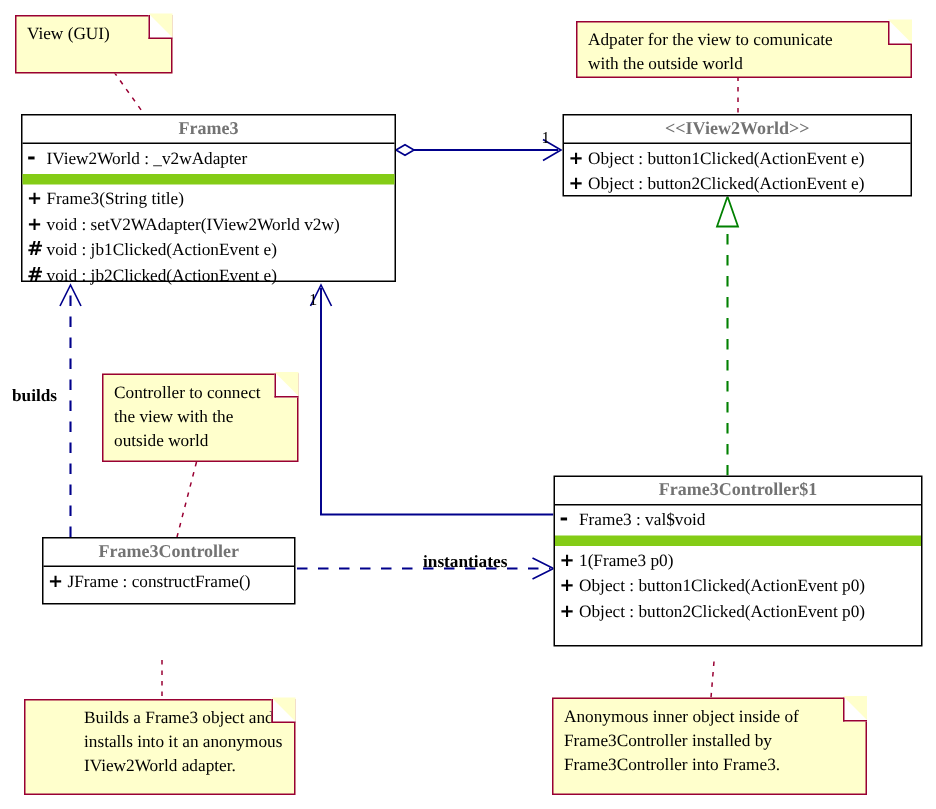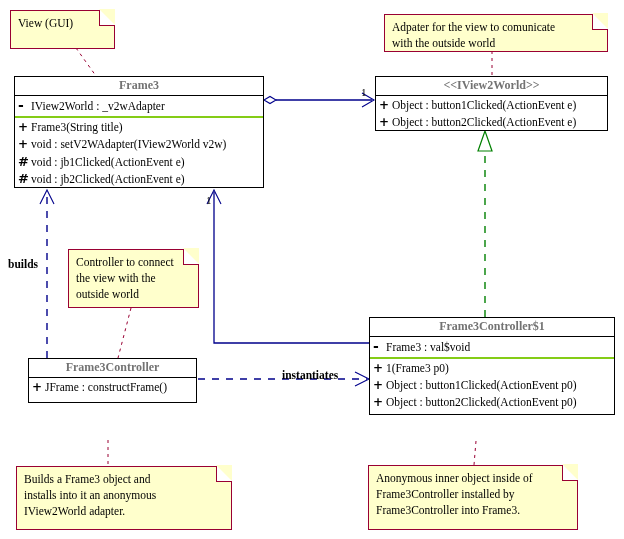--- a/index.html
+++ b/index.html
@@ -29,21 +29,21 @@
     font-weight: bold;
     font-size: 12px;
     line-height: 17px;
     height: 18px;
     border-bottom: 1px solid #000000;
     color: #737373;
     white-space: nowrap;
     overflow: hidden;
   }
   .uml-class .cls-section {
-    border-bottom: 2px solid #84cc16;
+    border-bottom: 7px solid #84cc16;
     padding: 1px 0 2px 0;
   }
   .uml-class .cls-section.last {
     border-bottom: none;
   }
   .uml-row {
     font-size: 11.5px;
     line-height: 17px;
     height: 17px;
     white-space: nowrap;
@@ -192,21 +192,21 @@
 with the outside world</div>
   </div>
 
   <div class="uml-note" style="left:68px; top:249px; width:131px; height:59px;">
     <div class="note-fold"></div>
     <div class="note-text">Controller to connect
 the view with the
 outside world</div>
   </div>
 
-  <div class="uml-note" style="left:16px; top:466px; width:216px; height:64px;">
+  <div class="uml-note" style="left:16px; top:466px; width:181px; height:64px;padding-left:32px;">
     <div class="note-fold"></div>
     <div class="note-text">Builds a Frame3 object and
 installs into it an anonymous
 IView2World adapter.</div>
   </div>
 
   <div class="uml-note" style="left:368px; top:465px; width:210px; height:65px;">
     <div class="note-fold"></div>
     <div class="note-text">Anonymous inner object inside of
 Frame3Controller installed by
@@ -250,21 +250,21 @@
 
   <div class="uml-class" style="left:28px; top:358px; width:169px; height:45px;">
     <div class="cls-title">Frame3Controller</div>
     <div class="cls-section last">
       <div class="uml-row">
         <span class="vis">+</span><span>JFrame : constructFrame()</span>
       </div>
     </div>
   </div>
 
-  <div class="uml-class" style="left:369px; top:317px; width:246px; height:98px;">
+  <div class="uml-class" style="left:369px; top:317px; width:246px; height:114px;">
     <div class="cls-title">Frame3Controller$1</div>
     <div class="cls-section">
       <div class="uml-row">
         <span class="vis minus">-</span><span>Frame3 : val$void</span>
       </div>
     </div>
     <div class="cls-section last">
       <div class="uml-row">
         <span class="vis">+</span><span>1(Frame3 p0)</span>
       </div>

